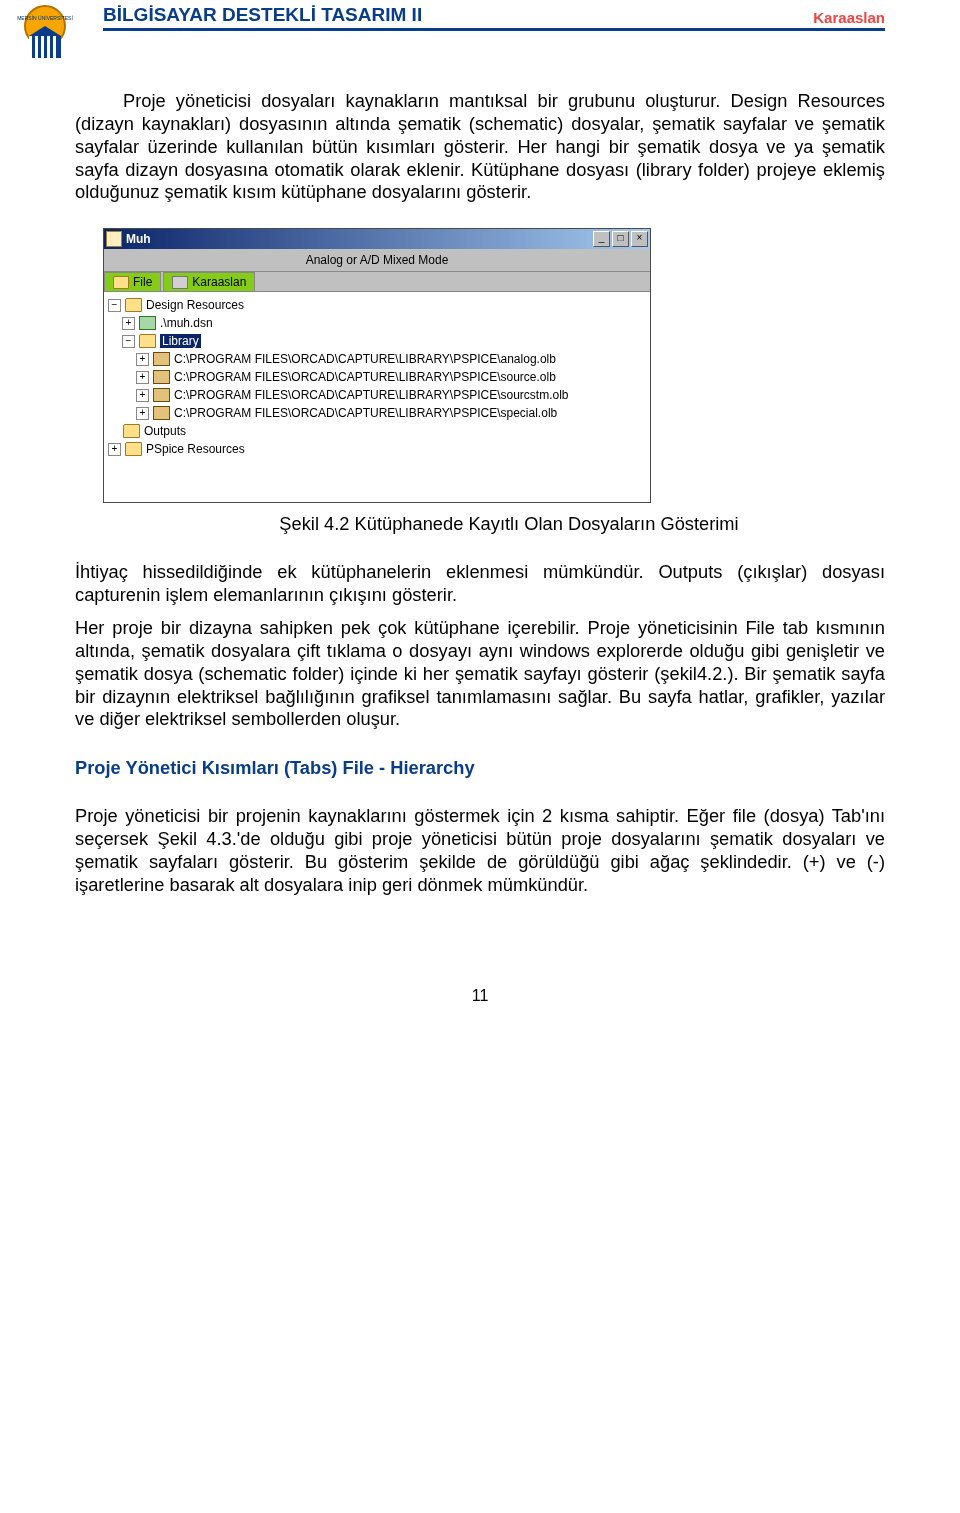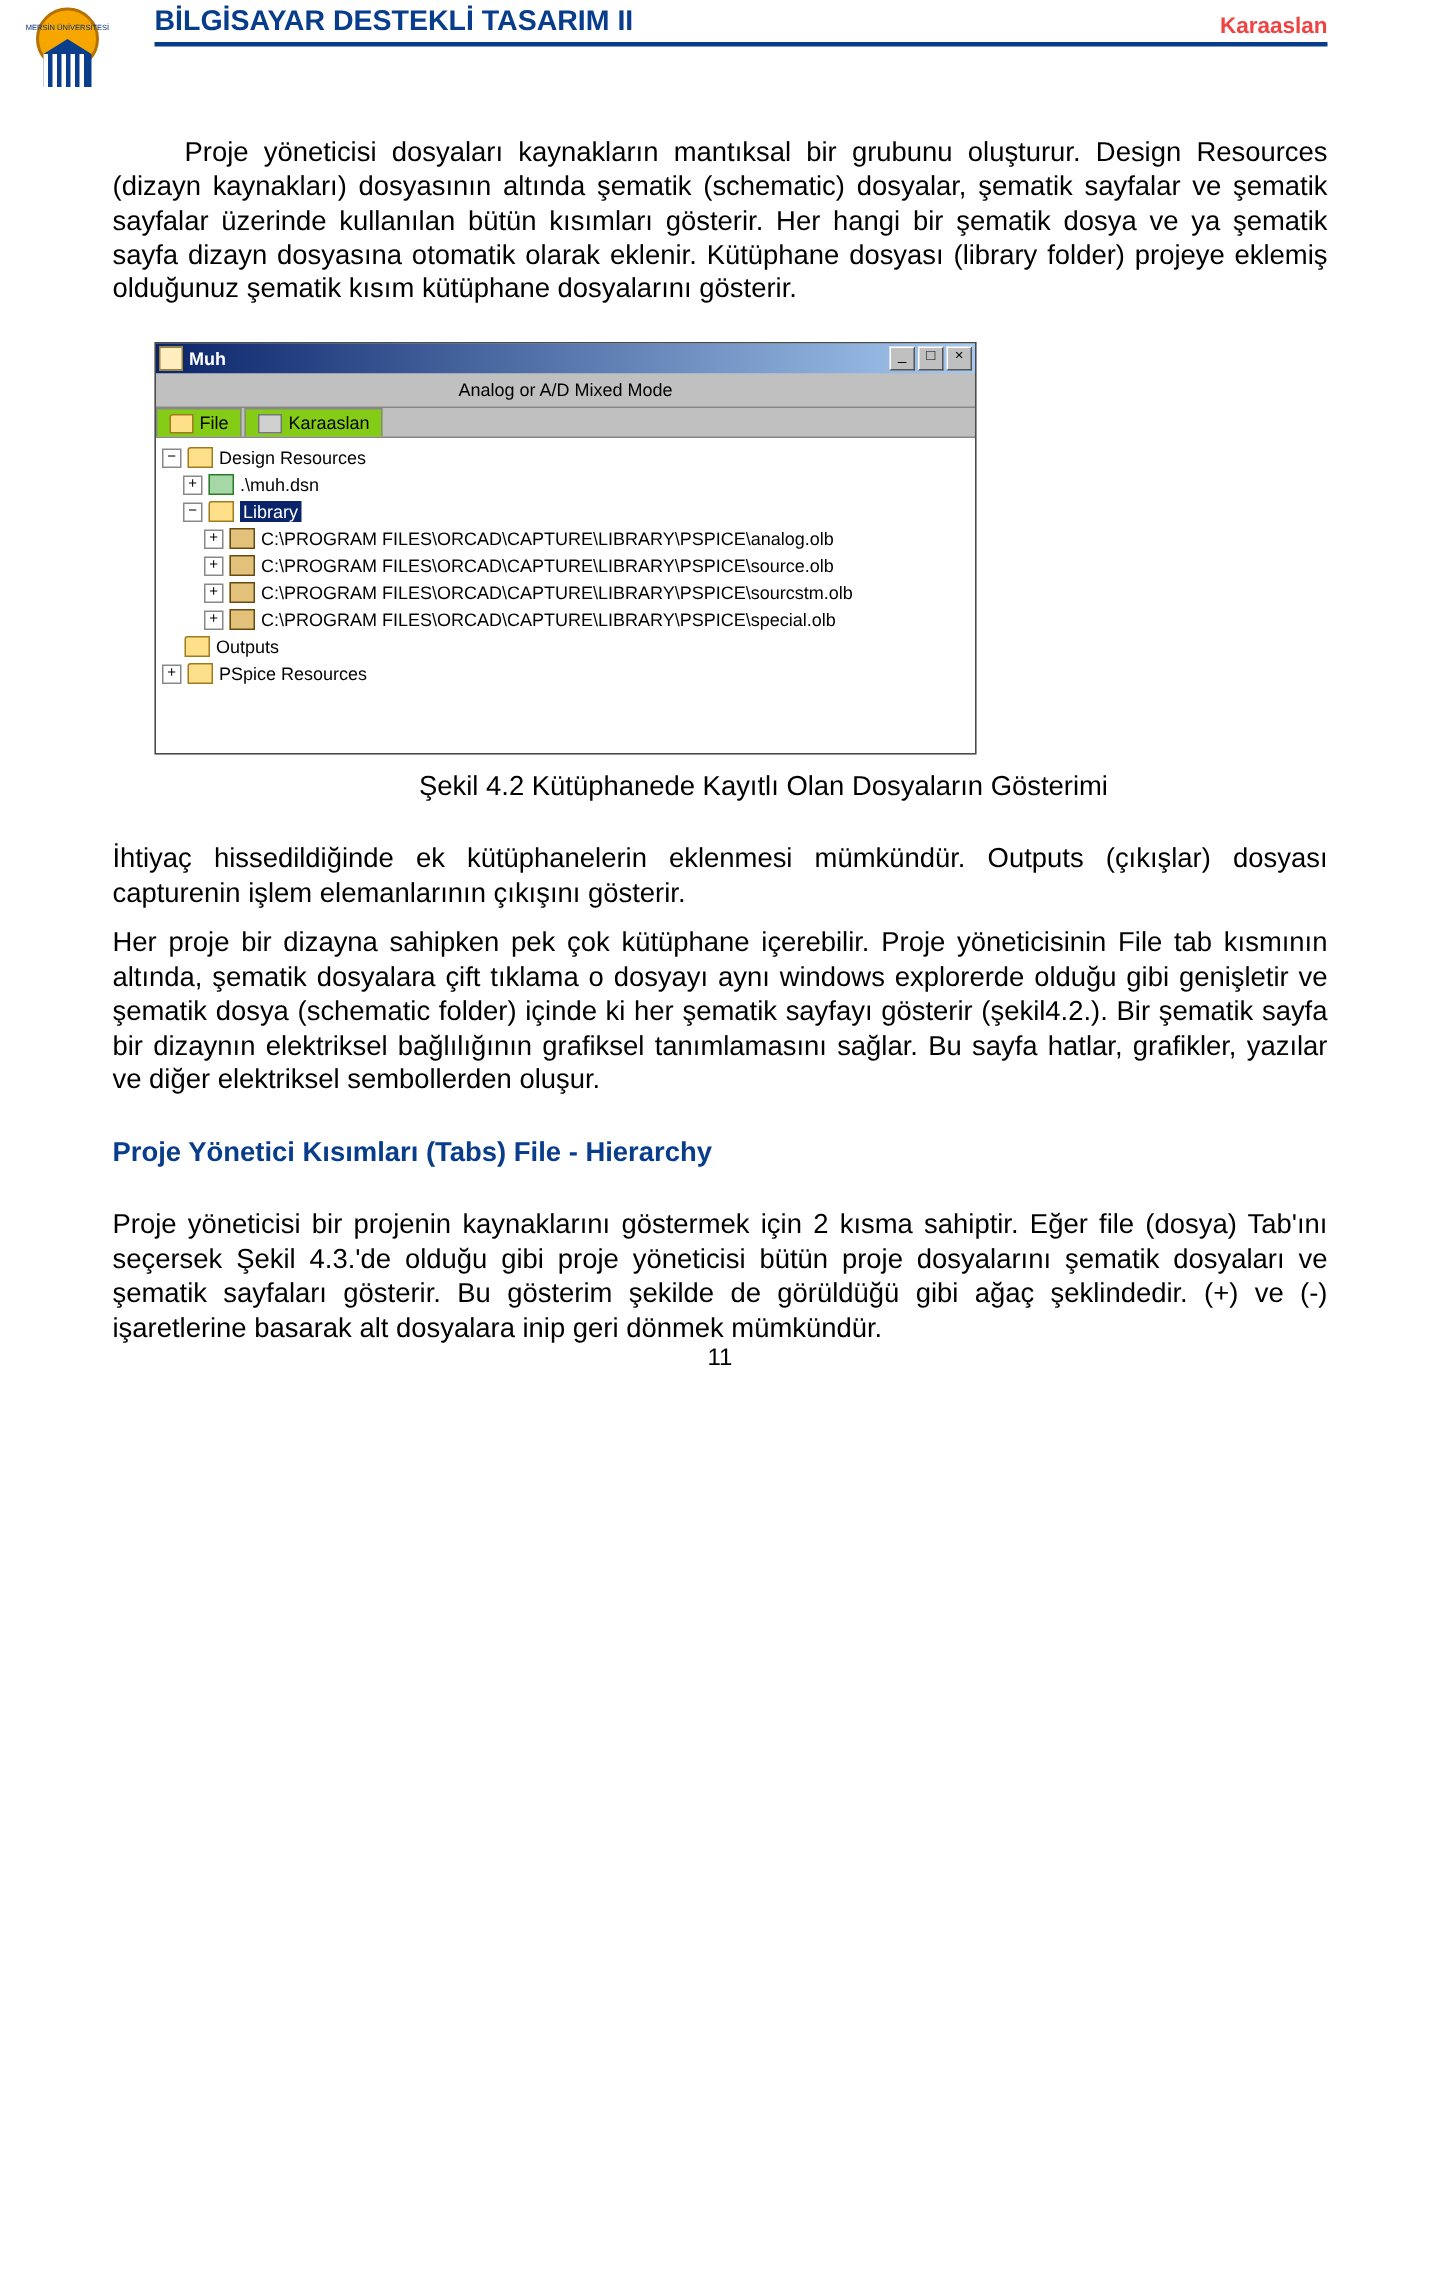--- a/index.html
+++ b/index.html
@@ -66,20 +66,21 @@
     margin: 24px 0 2px 28px;
   }
   .figure-caption {
     font-size: 18.3px;
     margin: 10px 0 0 58px;
     text-align: center;
   }
   .page-number {
     text-align: center;
     font-size: 16px;
+    margin-top: 90px;
   }
 
   
   .win {
     width: 546px;
     border: 1px solid #4a4a4a;
     background: #c0c0c0;
     font-family: Tahoma, Arial, sans-serif;
     font-size: 12px;
   }

